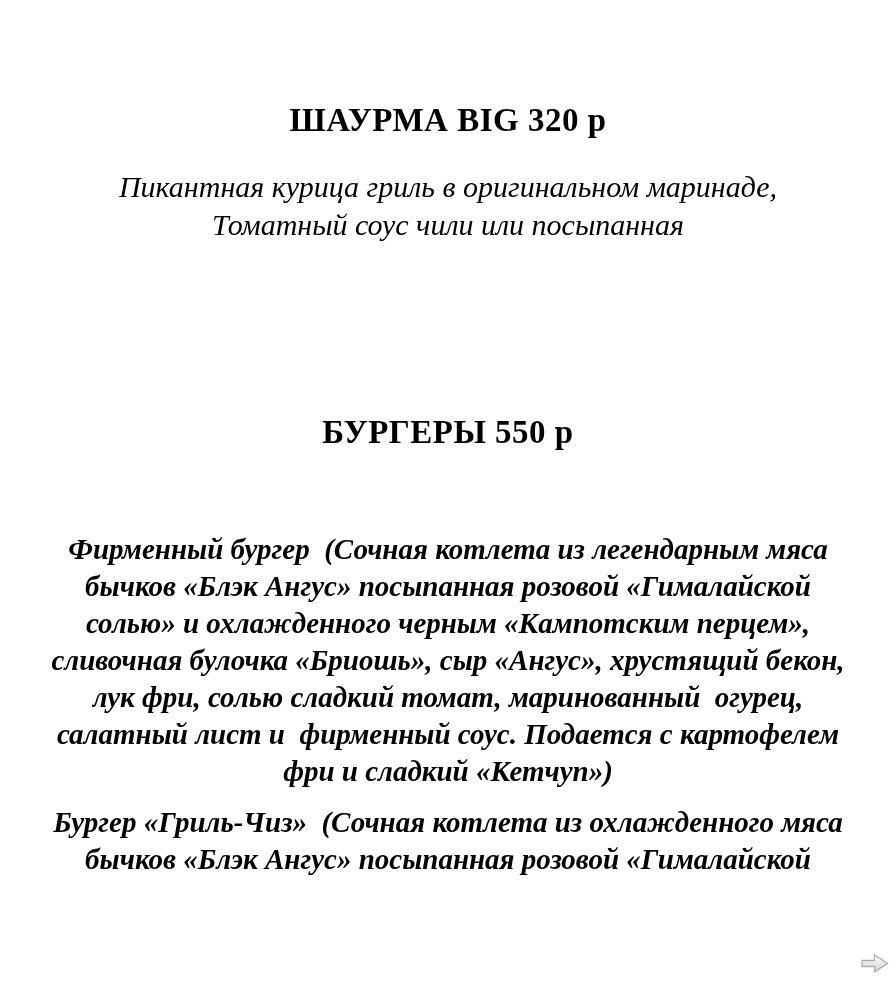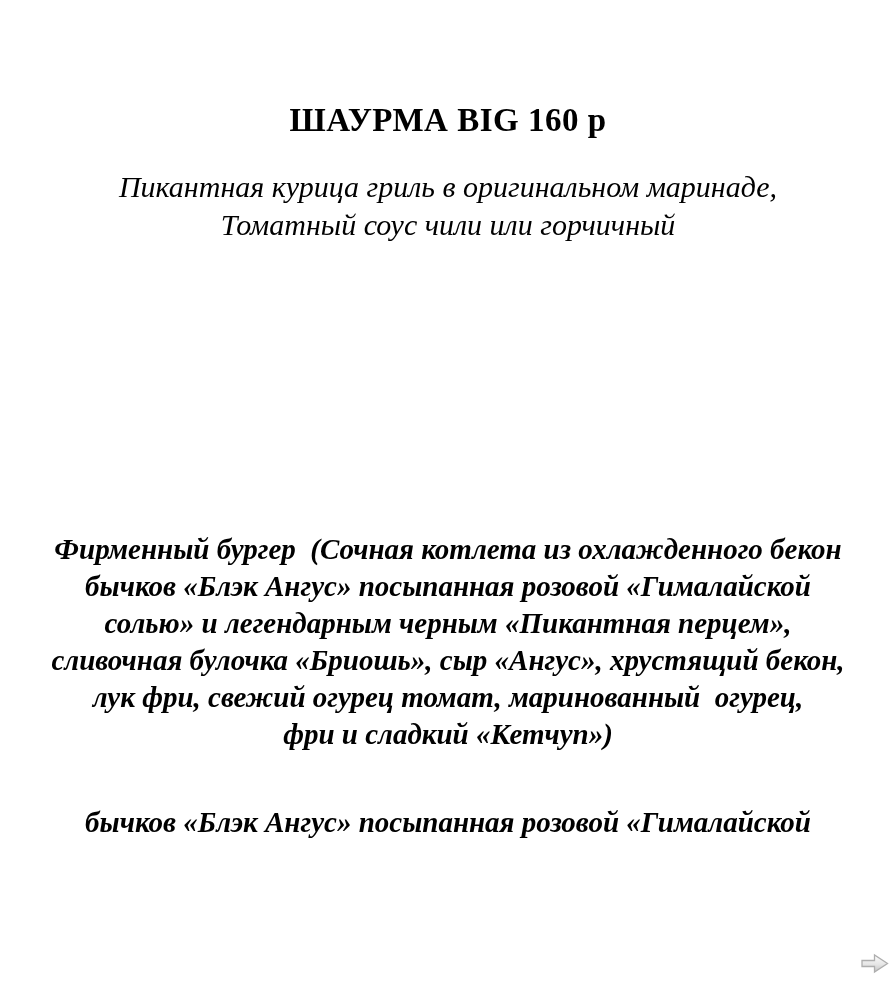--- a/index.html
+++ b/index.html
@@ -45,38 +45,41 @@
     left: 859px; top: 951px;
     width: 32px; height: 26px;
     cursor: pointer;
   }
 </style>
 </head>
 <body>
 
 <div class="slide">
 
-  <div class="block heading" style="top:101px;">ШАУРМА BIG 160 р</div>
+  <div class="block heading" style="top:101px;">ШАУРМА BIG 320 р</div>
 
   <div class="block desc" style="top:168px;">
     <div class="line">Пикантная курица гриль в оригинальном маринаде,</div>
-    <div class="line">Томатный соус чили или горчичный</div>
+    <div class="line">Томатный соус чили или посыпанная</div>
   </div>
 
+  <div class="block heading" style="top:413px;">БУРГЕРЫ 550 р</div>
 
   <div class="block para" style="top:531px;">
-    <div class="line">Фирменный бургер  (Сочная котлета из охлажденного бекон</div>
+    <div class="line">Фирменный бургер  (Сочная котлета из легендарным мяса</div>
     <div class="line">бычков «Блэк Ангус» посыпанная розовой «Гималайской</div>
-    <div class="line">солью» и легендарным черным «Пикантная перцем»,</div>
+    <div class="line">солью» и охлажденного черным «Кампотским перцем»,</div>
     <div class="line">сливочная булочка «Бриошь», сыр «Ангус», хрустящий бекон,</div>
-    <div class="line">лук фри, свежий огурец томат, маринованный  огурец,</div>
+    <div class="line">лук фри, солью сладкий томат, маринованный  огурец,</div>
+    <div class="line">салатный лист и  фирменный соус. Подается с картофелем</div>
     <div class="line">фри и сладкий «Кетчуп»)</div>
   </div>
 
   <div class="block para" style="top:804px;">
+    <div class="line">Бургер «Гриль-Чиз»  (Сочная котлета из охлажденного мяса</div>
     <div class="line">бычков «Блэк Ангус» посыпанная розовой «Гималайской</div>
   </div>
 
   <div class="nav-arrow">
     <span>
       <svg width="32" height="26" viewBox="0 0 32 26" xmlns="http://www.w3.org/2000/svg">
         <defs>
           <linearGradient id="arrowGrad" x1="0" y1="0" x2="0" y2="1">
             <stop offset="0" stop-color="#fefefe"></stop>
             <stop offset="0.55" stop-color="#e6e6e6"></stop>

